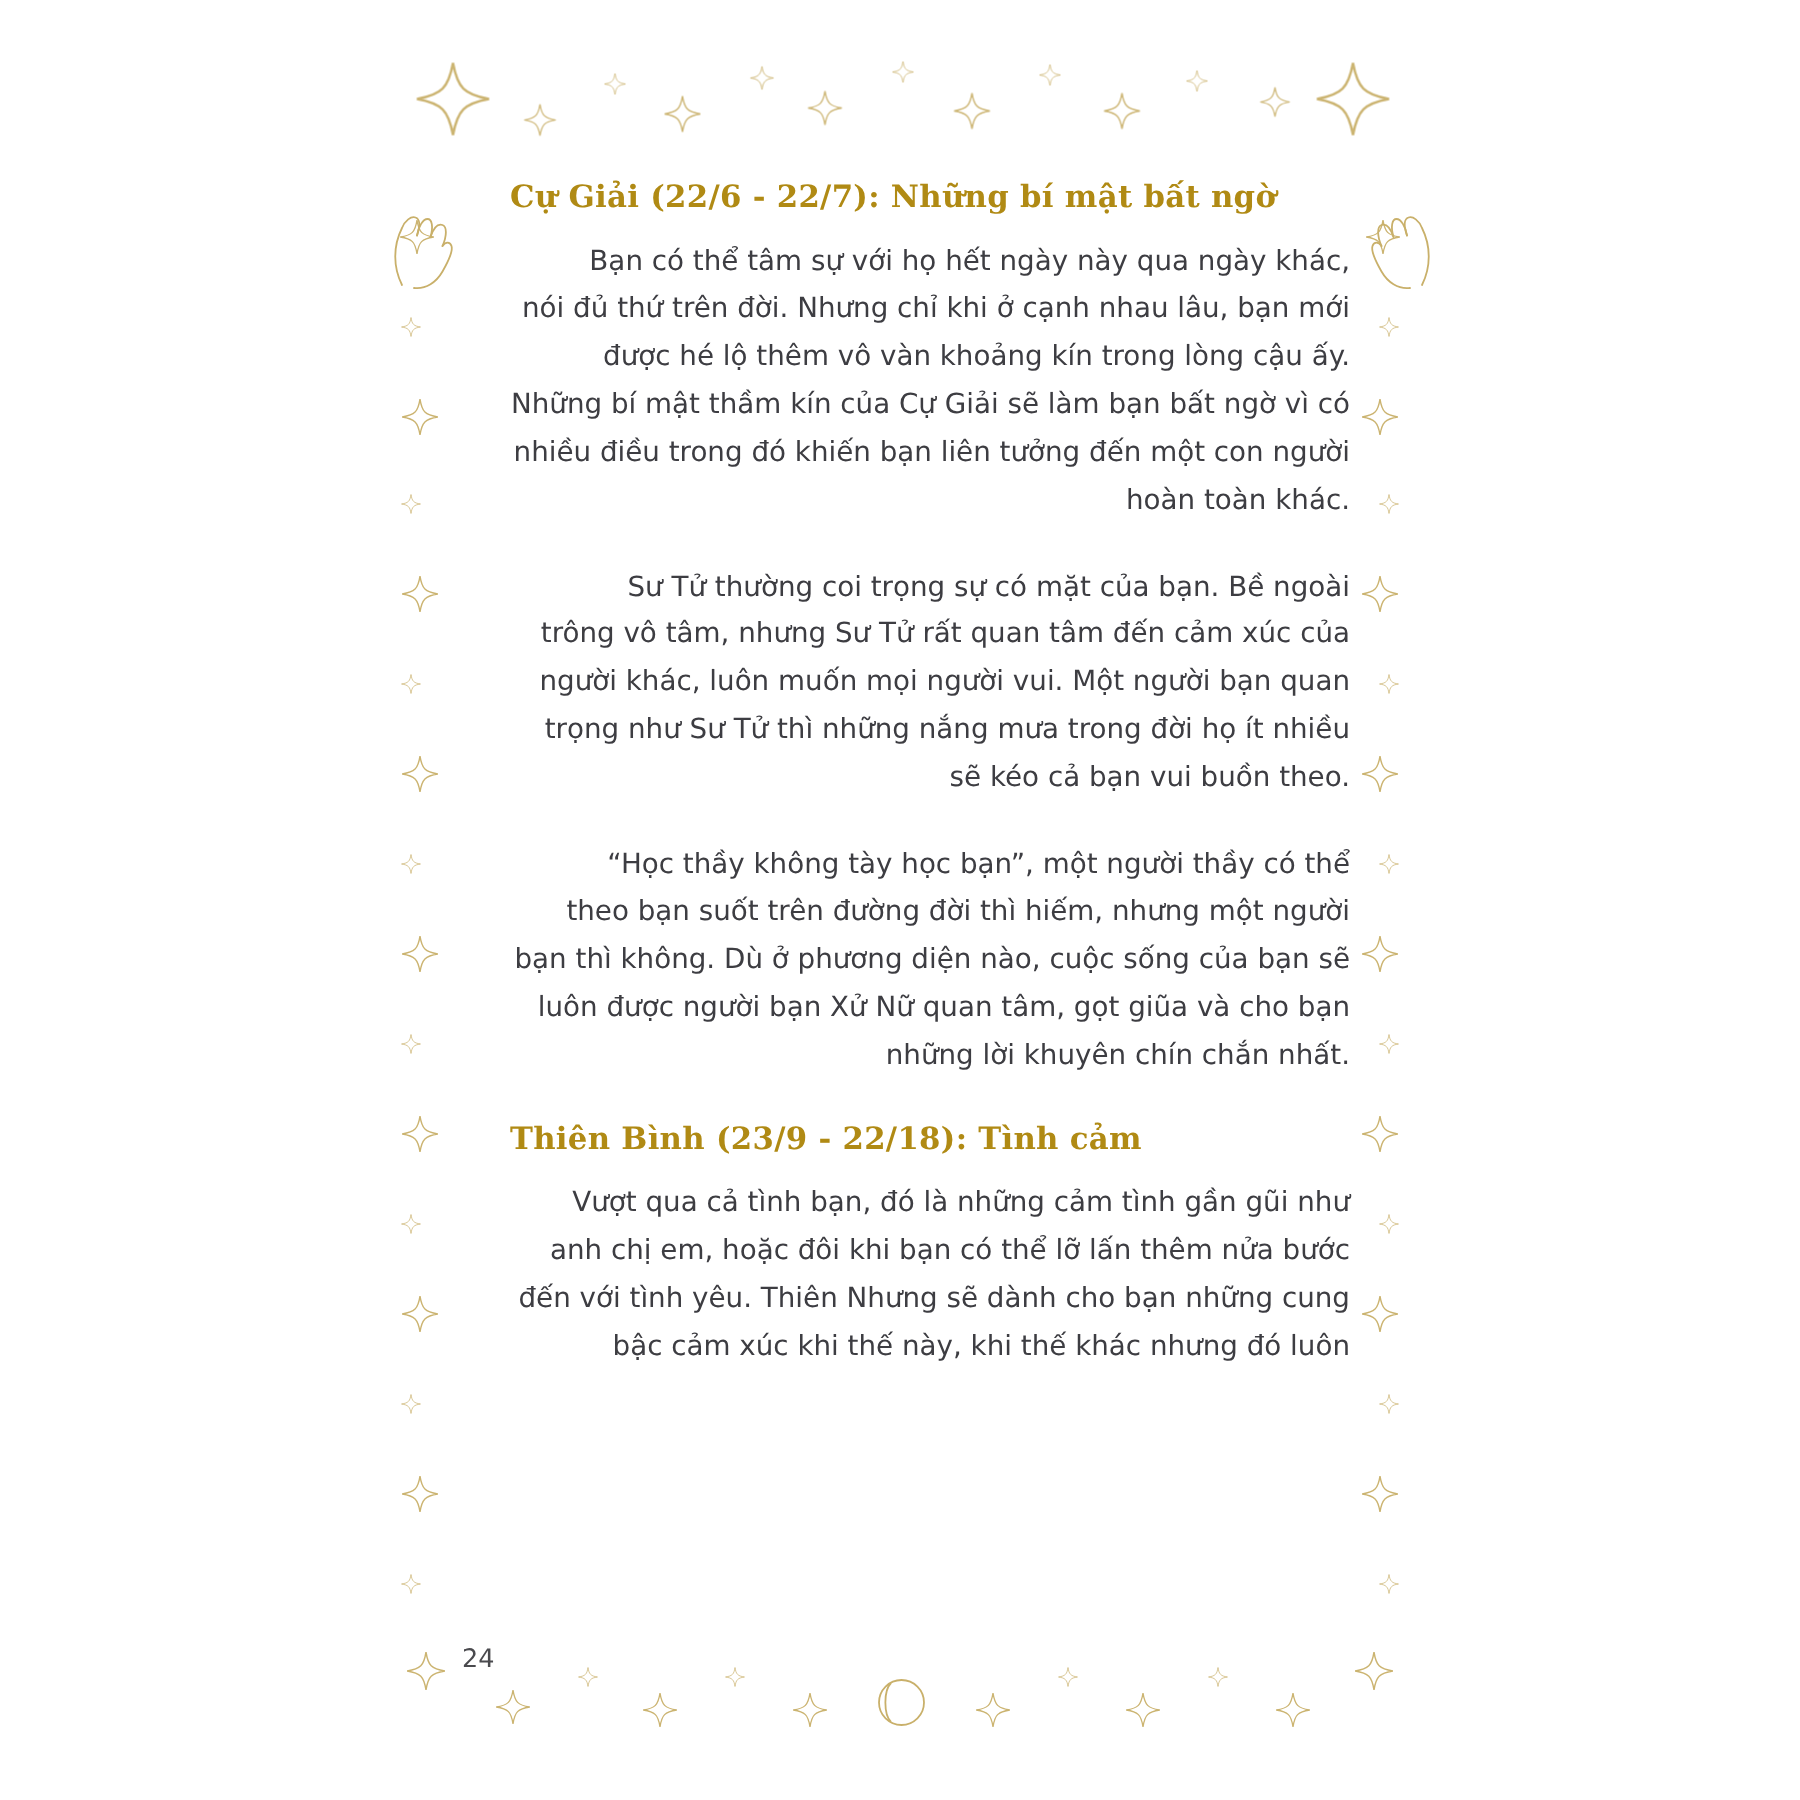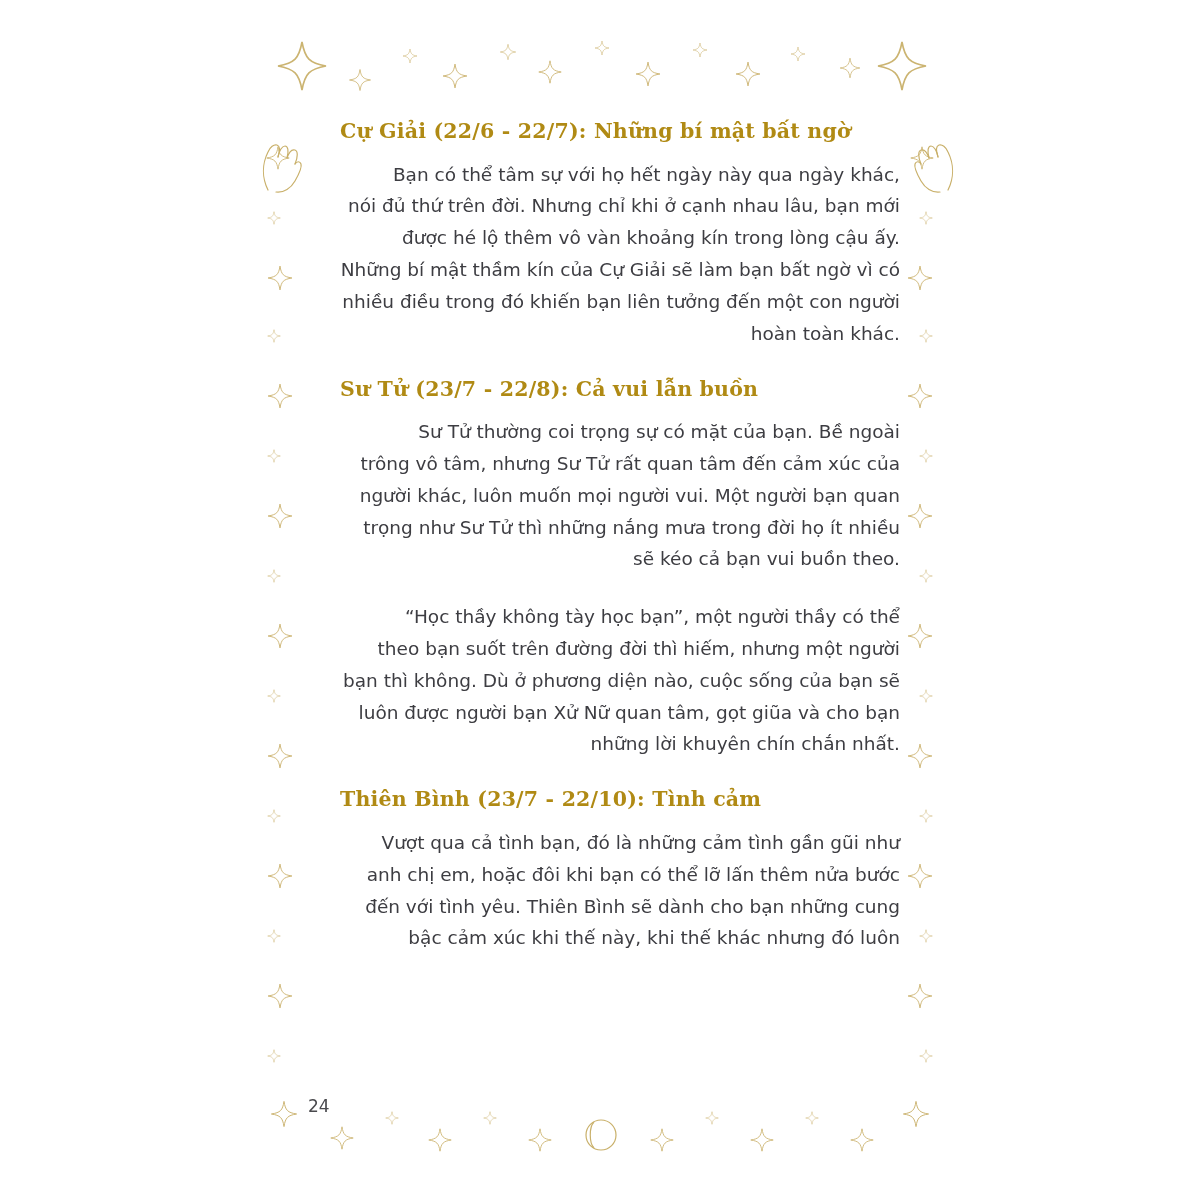--- a/index.html
+++ b/index.html
@@ -315,31 +315,30 @@
   </div>
 
   <div class="content">
 
     <div class="section">
       <h2 class="heading">Cự Giải (22/6 - 22/7): Những bí mật bất ngờ</h2>
       <p class="para">Bạn có thể tâm sự với họ hết ngày này qua ngày khác, nói đủ thứ trên đời. Nhưng chỉ khi ở cạnh nhau lâu, bạn mới được hé lộ thêm vô vàn khoảng kín trong lòng cậu ấy. Những bí mật thầm kín của Cự Giải sẽ làm bạn bất ngờ vì có nhiều điều trong đó khiến bạn liên tưởng đến một con người hoàn toàn khác.</p>
     </div>
 
     <div class="section">
-      <h2 class="heading">Sư Tử (23/7 - 22/8): Cả vui lẫn buồn</h2>
       <p class="para">Sư Tử thường coi trọng sự có mặt của bạn. Bề ngoài trông vô tâm, nhưng Sư Tử rất quan tâm đến cảm xúc của người khác, luôn muốn mọi người vui. Một người bạn quan trọng như Sư Tử thì những nắng mưa trong đời họ ít nhiều sẽ kéo cả bạn vui buồn theo.</p>
     </div>
 
     <div class="section">
       <p class="para">“Học thầy không tày học bạn”, một người thầy có thể theo bạn suốt trên đường đời thì hiếm, nhưng một người bạn thì không. Dù ở phương diện nào, cuộc sống của bạn sẽ luôn được người bạn Xử Nữ quan tâm, gọt giũa và cho bạn những lời khuyên chín chắn nhất.</p>
     </div>
 
     <div class="section">
-      <h2 class="heading">Thiên Bình (23/7 - 22/10): Tình cảm</h2>
-      <p class="para">Vượt qua cả tình bạn, đó là những cảm tình gần gũi như anh chị em, hoặc đôi khi bạn có thể lỡ lấn thêm nửa bước đến với tình yêu. Thiên Bình sẽ dành cho bạn những cung bậc cảm xúc khi thế này, khi thế khác nhưng đó luôn</p>
+      <h2 class="heading">Thiên Bình (23/9 - 22/18): Tình cảm</h2>
+      <p class="para">Vượt qua cả tình bạn, đó là những cảm tình gần gũi như anh chị em, hoặc đôi khi bạn có thể lỡ lấn thêm nửa bước đến với tình yêu. Thiên Nhưng sẽ dành cho bạn những cung bậc cảm xúc khi thế này, khi thế khác nhưng đó luôn</p>
     </div>
 
   </div>
 
   <div class="page-number">24</div>
 
   <div class="moon-ornament">
     <svg viewBox="0 0 34 34" xmlns="http://www.w3.org/2000/svg">
       <circle cx="17" cy="17" r="15" fill="none" stroke="#c9b06a" stroke-width="1.2"></circle>
       <path d="M10,4 C5,9 5,25 10,30" fill="none" stroke="#c9b06a" stroke-width="1.2"></path>

